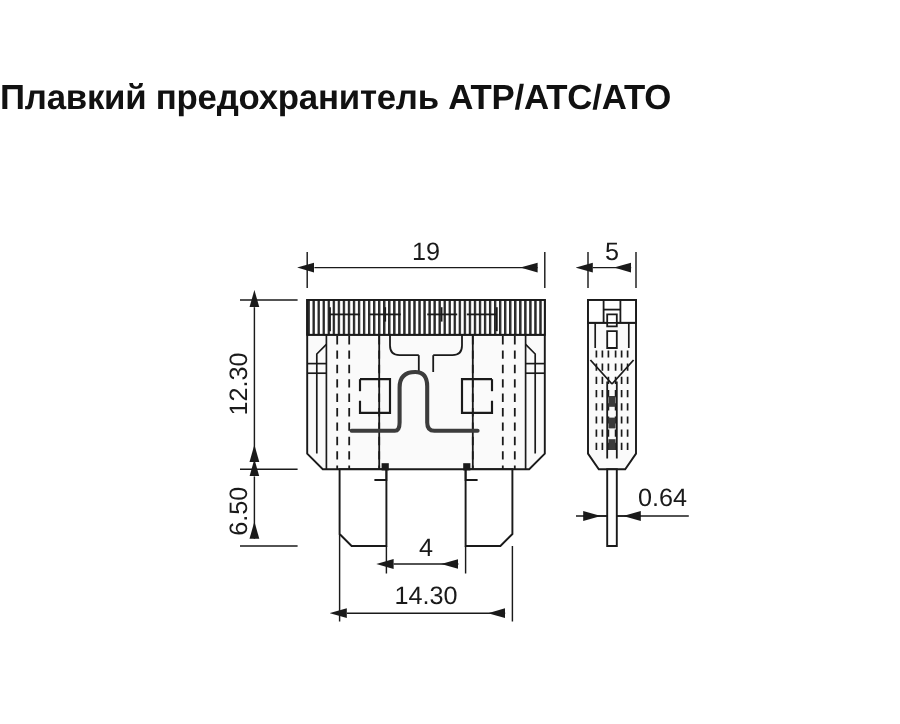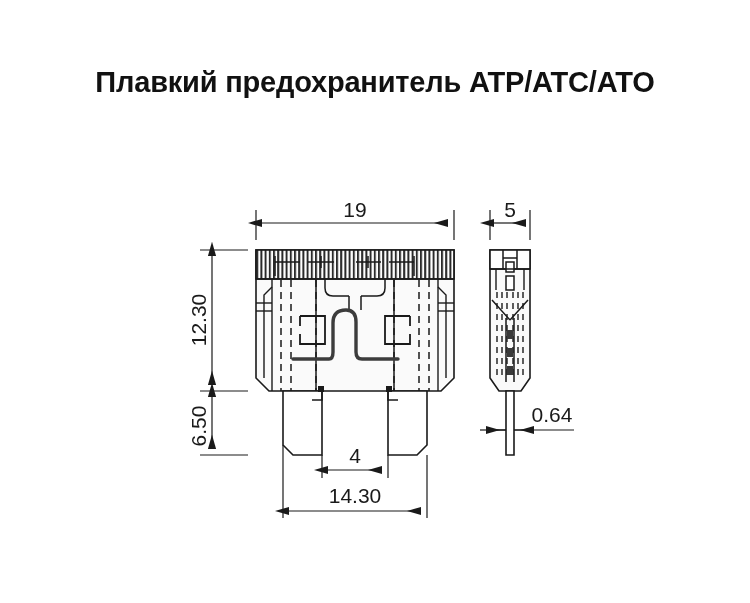--- a/index.html
+++ b/index.html
@@ -19,21 +19,20 @@
     position: relative;
     width: 750px;
     height: 603px;
     background: #ffffff;
   }
   #title {
     position: absolute;
     left: 0;
     top: 66px;
     width: 750px;
-    text-align: center;
     font-family: "Liberation Sans", sans-serif;
     font-weight: bold;
     font-size: 29px;
     letter-spacing: -0.2px;
     color: #111111;
     white-space: nowrap;
   }
   #drawing {
     position: absolute;
     left: 0;

